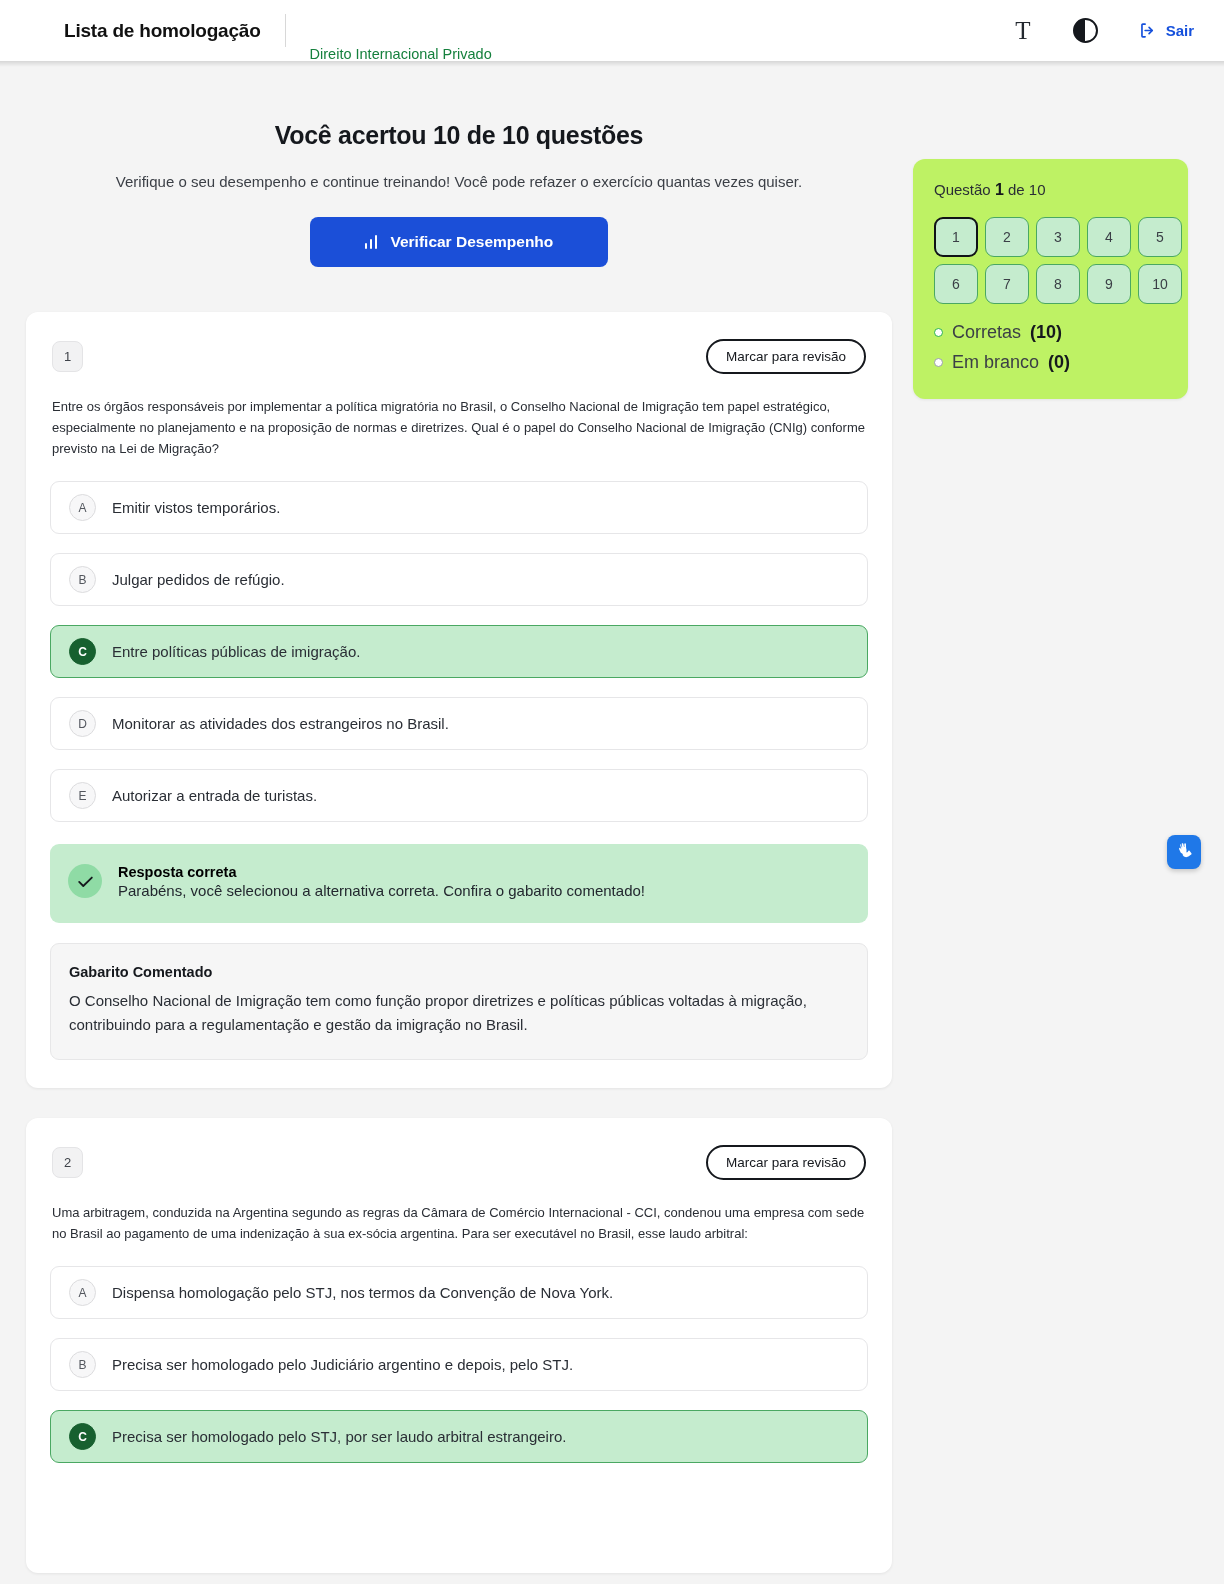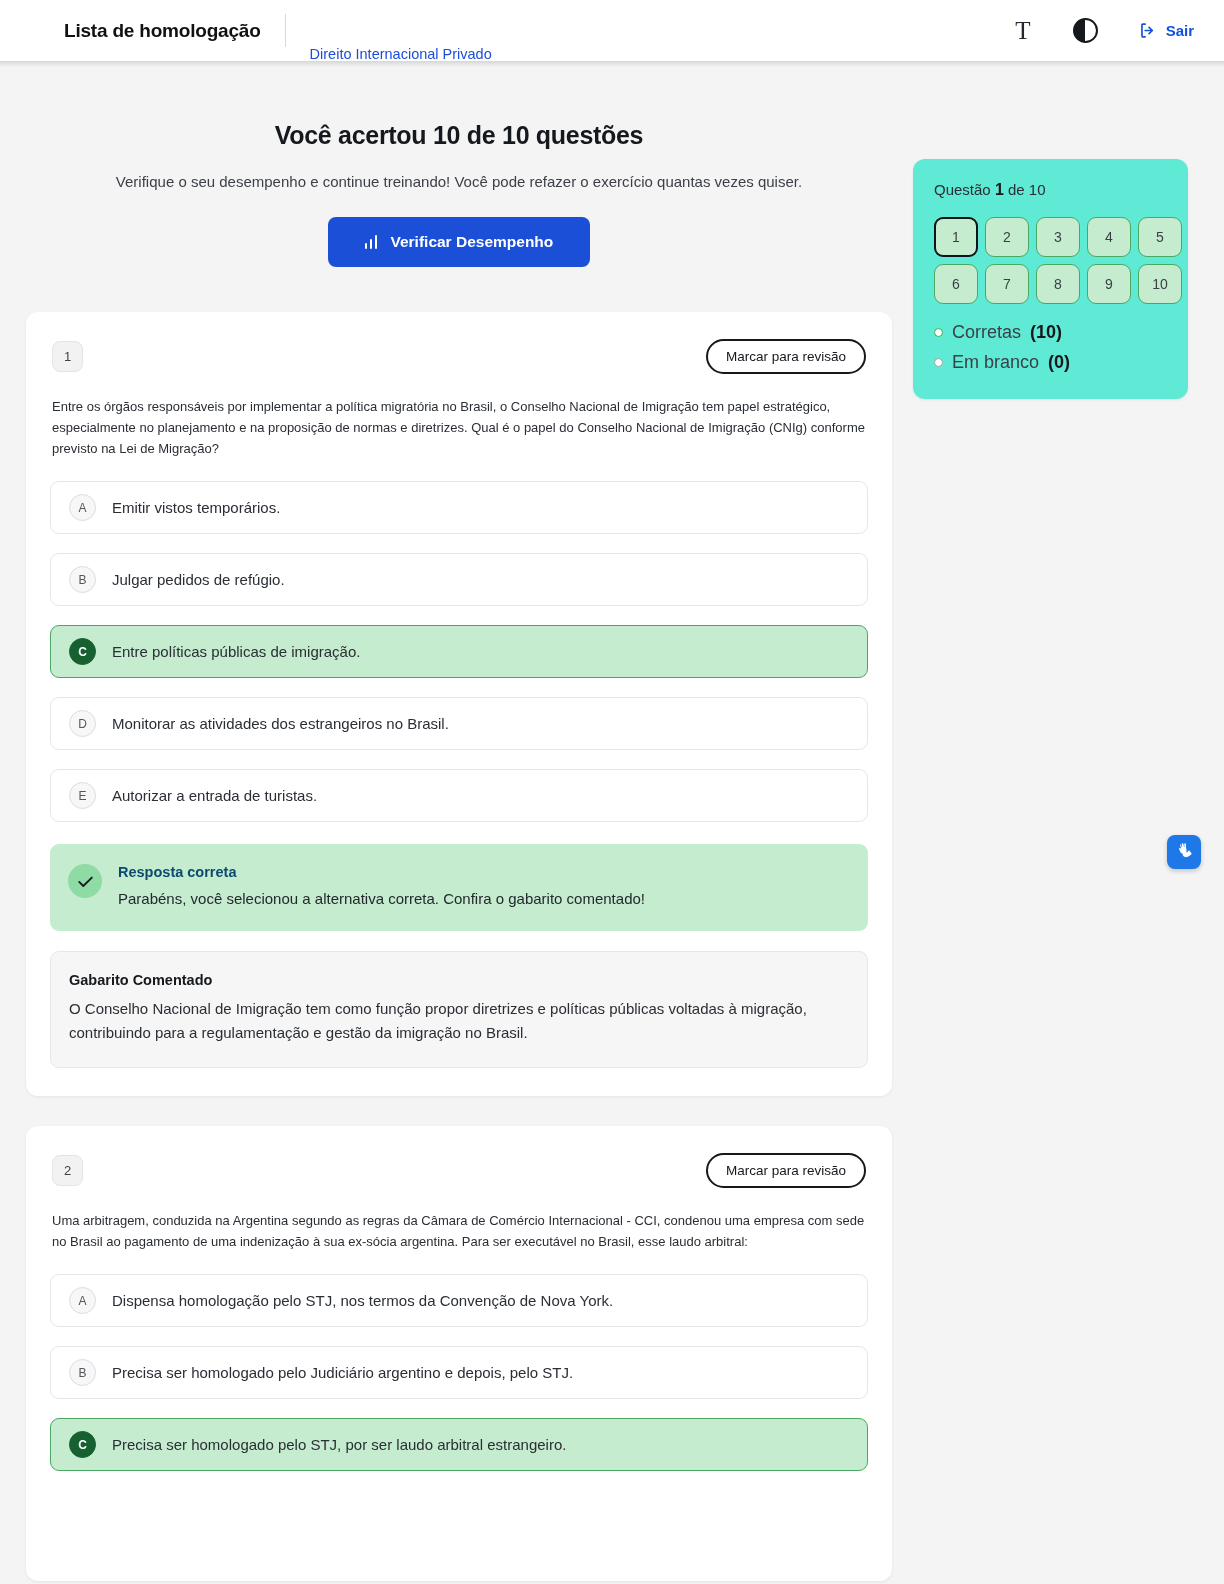--- a/index.html
+++ b/index.html
@@ -32,21 +32,21 @@
     white-space: nowrap;
   }
   .brand-divider {
     width: 1px;
     height: 33px;
     background: #d8d8d8;
     margin: 0 24px;
   }
   .course-name {
     font-size: 14.5px;
-    color: #1d4ed8;
+    color: #15803d;
     white-space: nowrap;
     margin-top: 46px;
   }
   .topbar-spacer { flex: 1 1 auto; }
 
   .topbar-tools {
     display: flex;
     align-items: center;
     gap: 38px;
   }
@@ -118,21 +118,21 @@
     margin-top: 23px;
     font-size: 15px;
     color: #3b3f46;
   }
   .perf-btn {
     margin: 27px auto 0;
     display: flex;
     align-items: center;
     justify-content: center;
     gap: 13px;
-    width: 262px;
+    width: 298px;
     height: 50px;
     background: #1b4fd8;
     color: #ffffff;
     border: none;
     border-radius: 8px;
     font-size: 15.5px;
     font-weight: 600;
     font-family: "Liberation Sans", sans-serif;
     cursor: pointer;
   }
@@ -235,22 +235,21 @@
   .check-circle {
     flex: 0 0 auto;
     width: 34px; height: 34px;
     border-radius: 50%;
     background: #8fdba5;
     display: flex; align-items: center; justify-content: center;
   }
   .feedback-title {
     font-size: 14.5px;
     font-weight: 700;
-    color: #0c4a6e;
-    margin-bottom: 8px;
+    color: #000000;
   }
   .feedback-text { font-size: 15px; color: #23282f; line-height: 1.4; }
 
   .explain {
     margin-top: 20px;
     background: #f6f6f6;
     border: 1px solid #e7e7e8;
     border-radius: 9px;
     padding: 20px 18px 22px;
   }
@@ -261,21 +260,21 @@
     margin-bottom: 9px;
   }
   .explain-text { font-size: 15px; color: #2a2e35; line-height: 1.6; }
 
   
   .side-panel {
     position: absolute;
     left: 913px;
     top: 92px;
     width: 275px;
-    background: #5eead4;
+    background: #bef264;
     border-radius: 12px;
     padding: 22px 21px 26px;
     box-shadow: 0 1px 3px rgba(0,0,0,0.07);
   }
   .side-head {
     font-size: 15px;
     color: #2a2e35;
     margin-bottom: 18px;
   }
   .side-head b { font-weight: 700; color: #15181d; font-size: 16px; }

